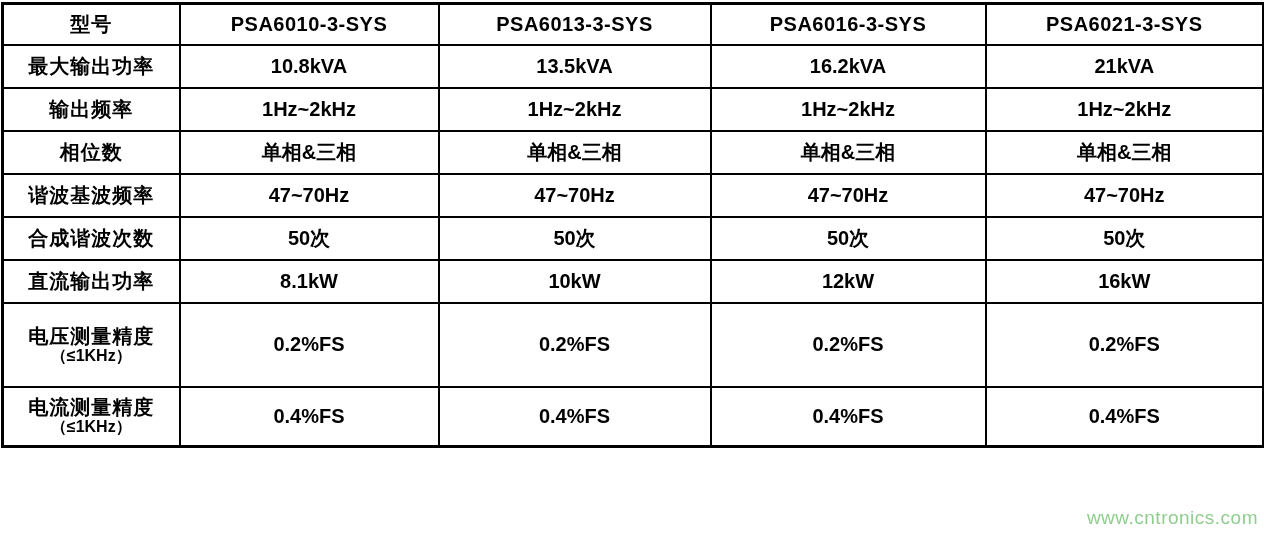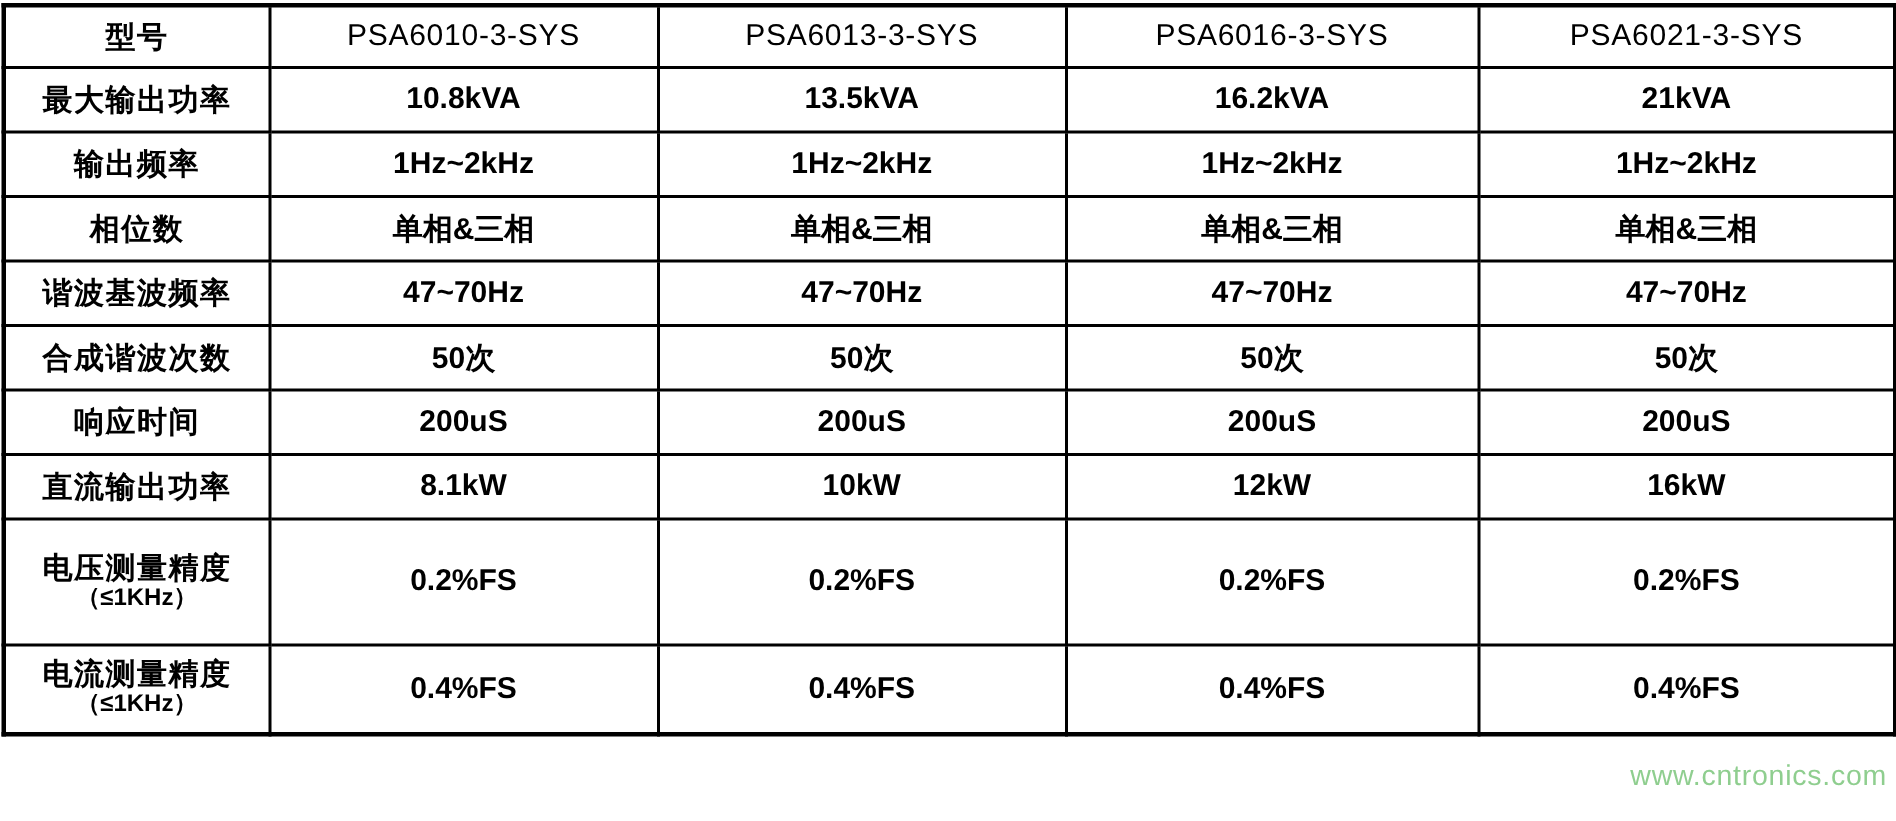--- a/index.html
+++ b/index.html
@@ -40,21 +40,21 @@
   tr.r-tall  { height: 84px; }
   tr.r-tall2 { height: 60px; margin-left: 44px; }
   th.green {
     background: #92D050;
     color: #ffffff;
     font-weight: bold;
     font-size: 21px;
     letter-spacing: 1px;
   }
   th.model {
-    font-weight: normal;
+    font-weight: bold;
     font-size: 20px;
     letter-spacing: 0.5px;
     color: #000000;
   }
   td.val { font-weight: bold; }
   .sublabel {
     display: block;
     font-size: 16px;
     line-height: 1.05;
     letter-spacing: 0;
@@ -125,27 +125,20 @@
         <td class="val">47~70Hz</td>
       </tr>
       <tr class="r-std">
         <th class="green">合成谐波次数</th>
         <td class="val">50次</td>
         <td class="val">50次</td>
         <td class="val">50次</td>
         <td class="val">50次</td>
       </tr>
       <tr class="r-std">
-        <th class="green">响应时间</th>
-        <td class="val">200uS</td>
-        <td class="val">200uS</td>
-        <td class="val">200uS</td>
-        <td class="val">200uS</td>
-      </tr>
-      <tr class="r-std">
         <th class="green">直流输出功率</th>
         <td class="val">8.1kW</td>
         <td class="val">10kW</td>
         <td class="val">12kW</td>
         <td class="val">16kW</td>
       </tr>
       <tr class="r-tall">
         <th class="green">
           <span class="mainlabel">电压测量精度</span>
           <span class="sublabel">（≤1KHz）</span>

